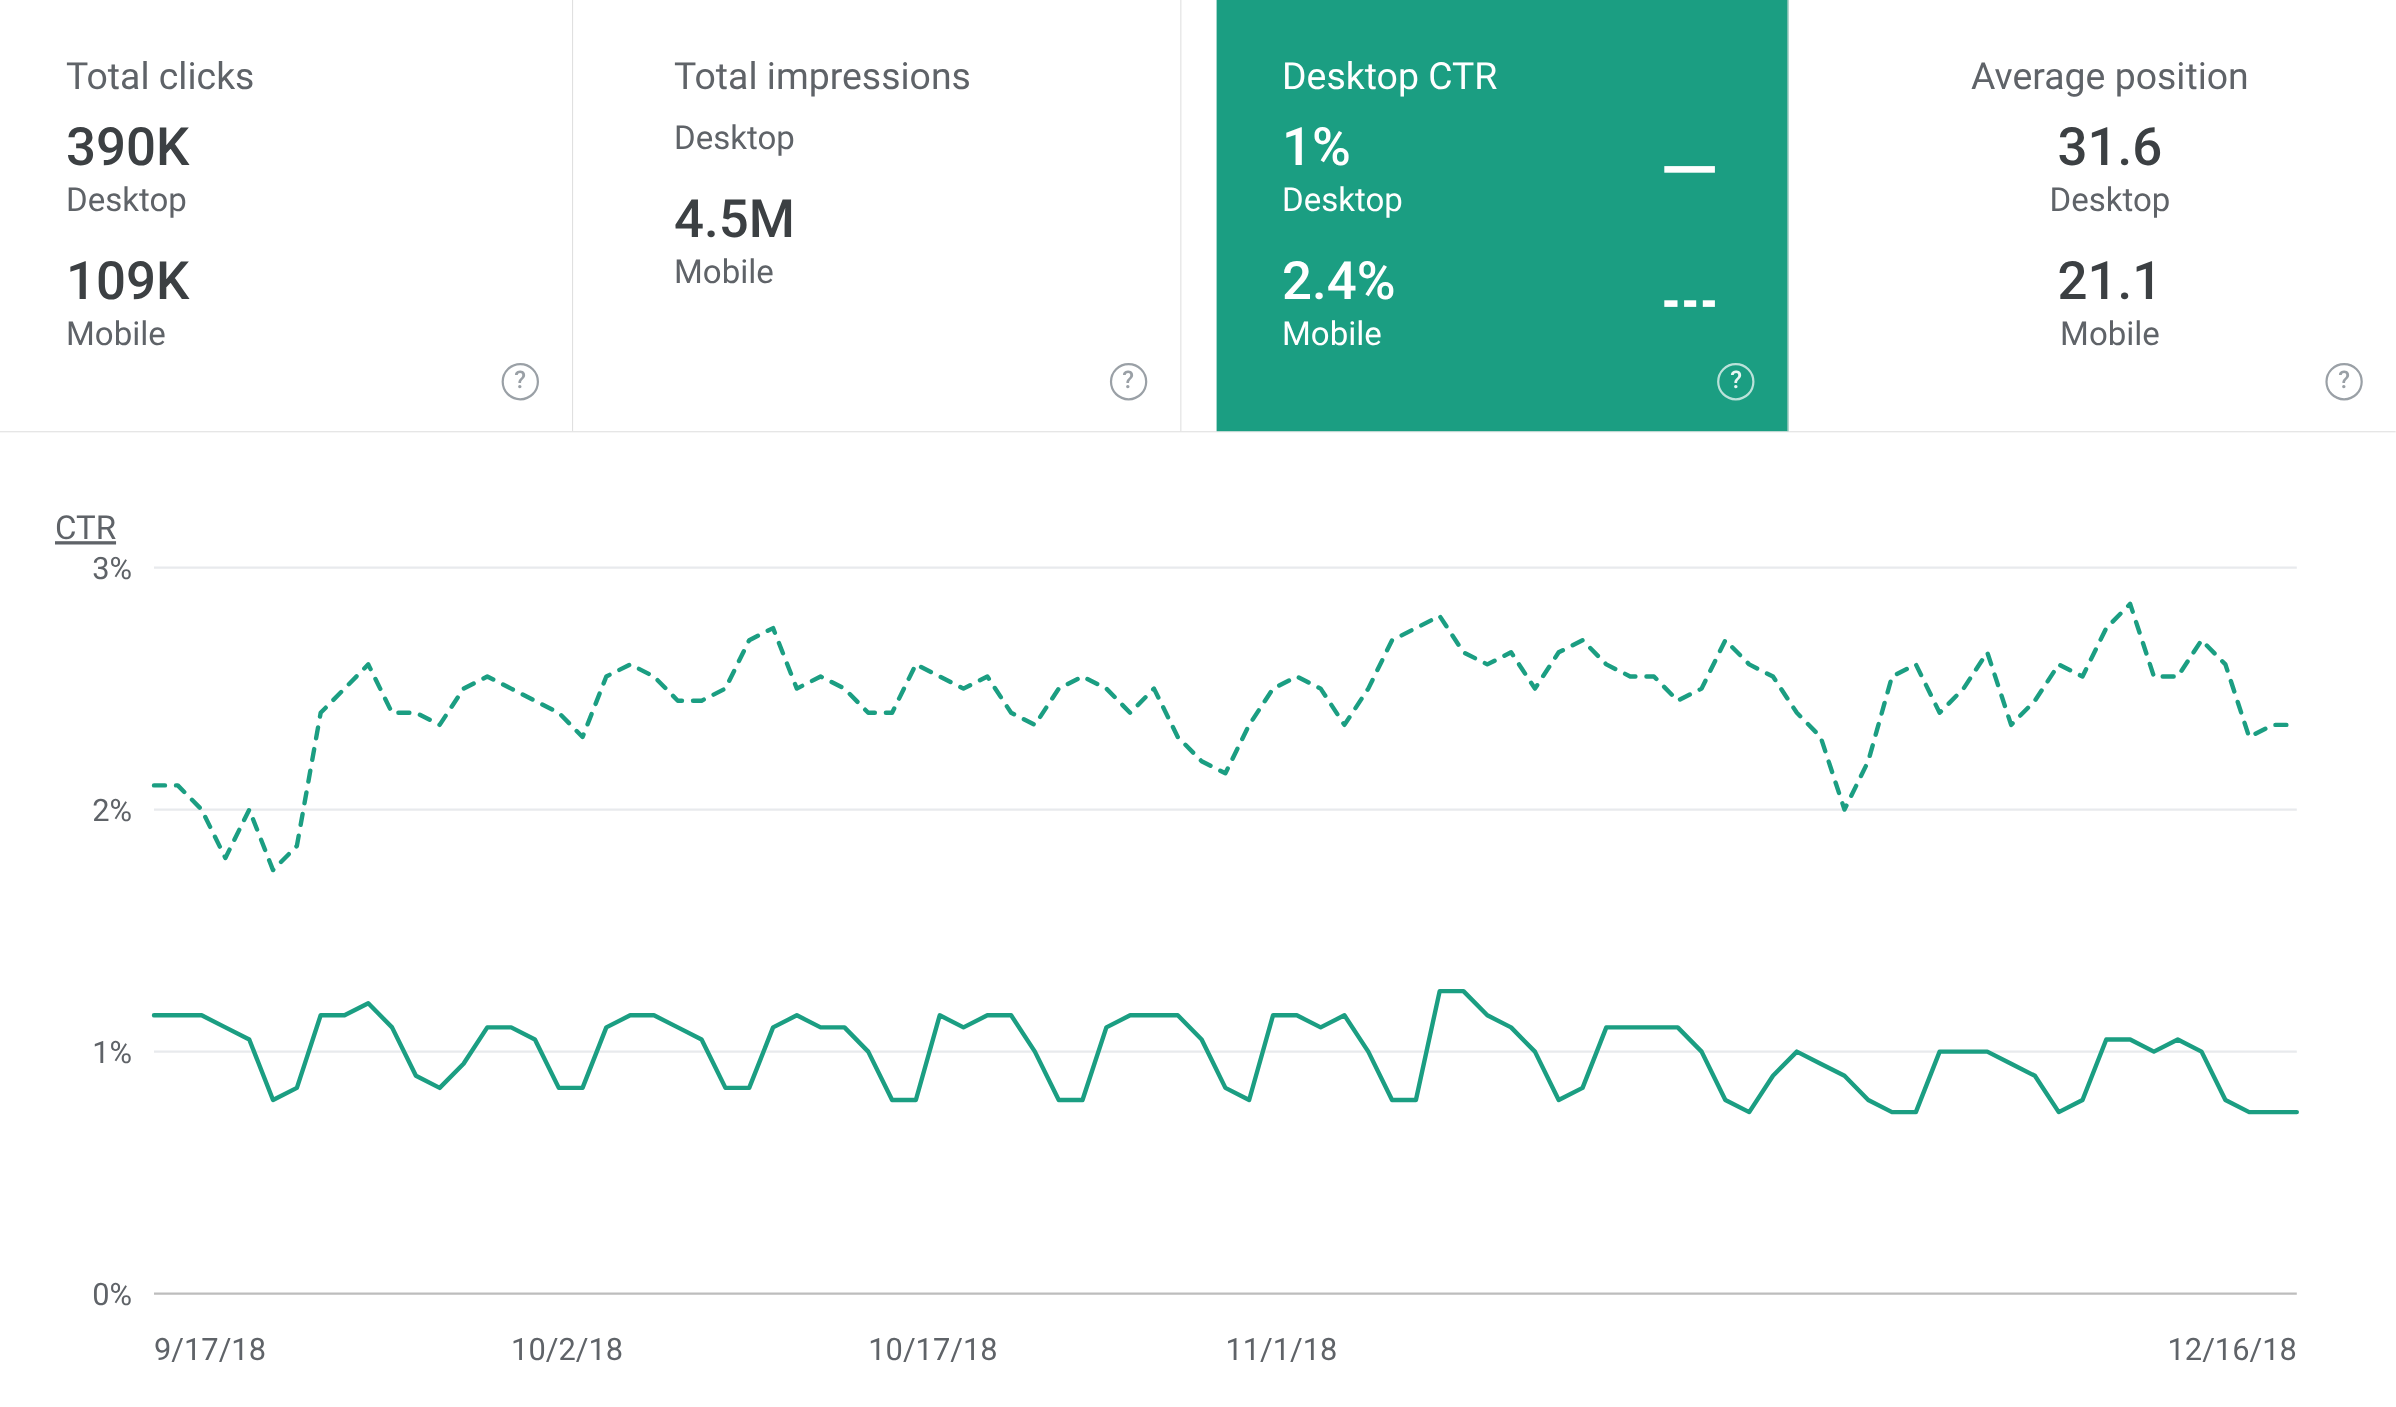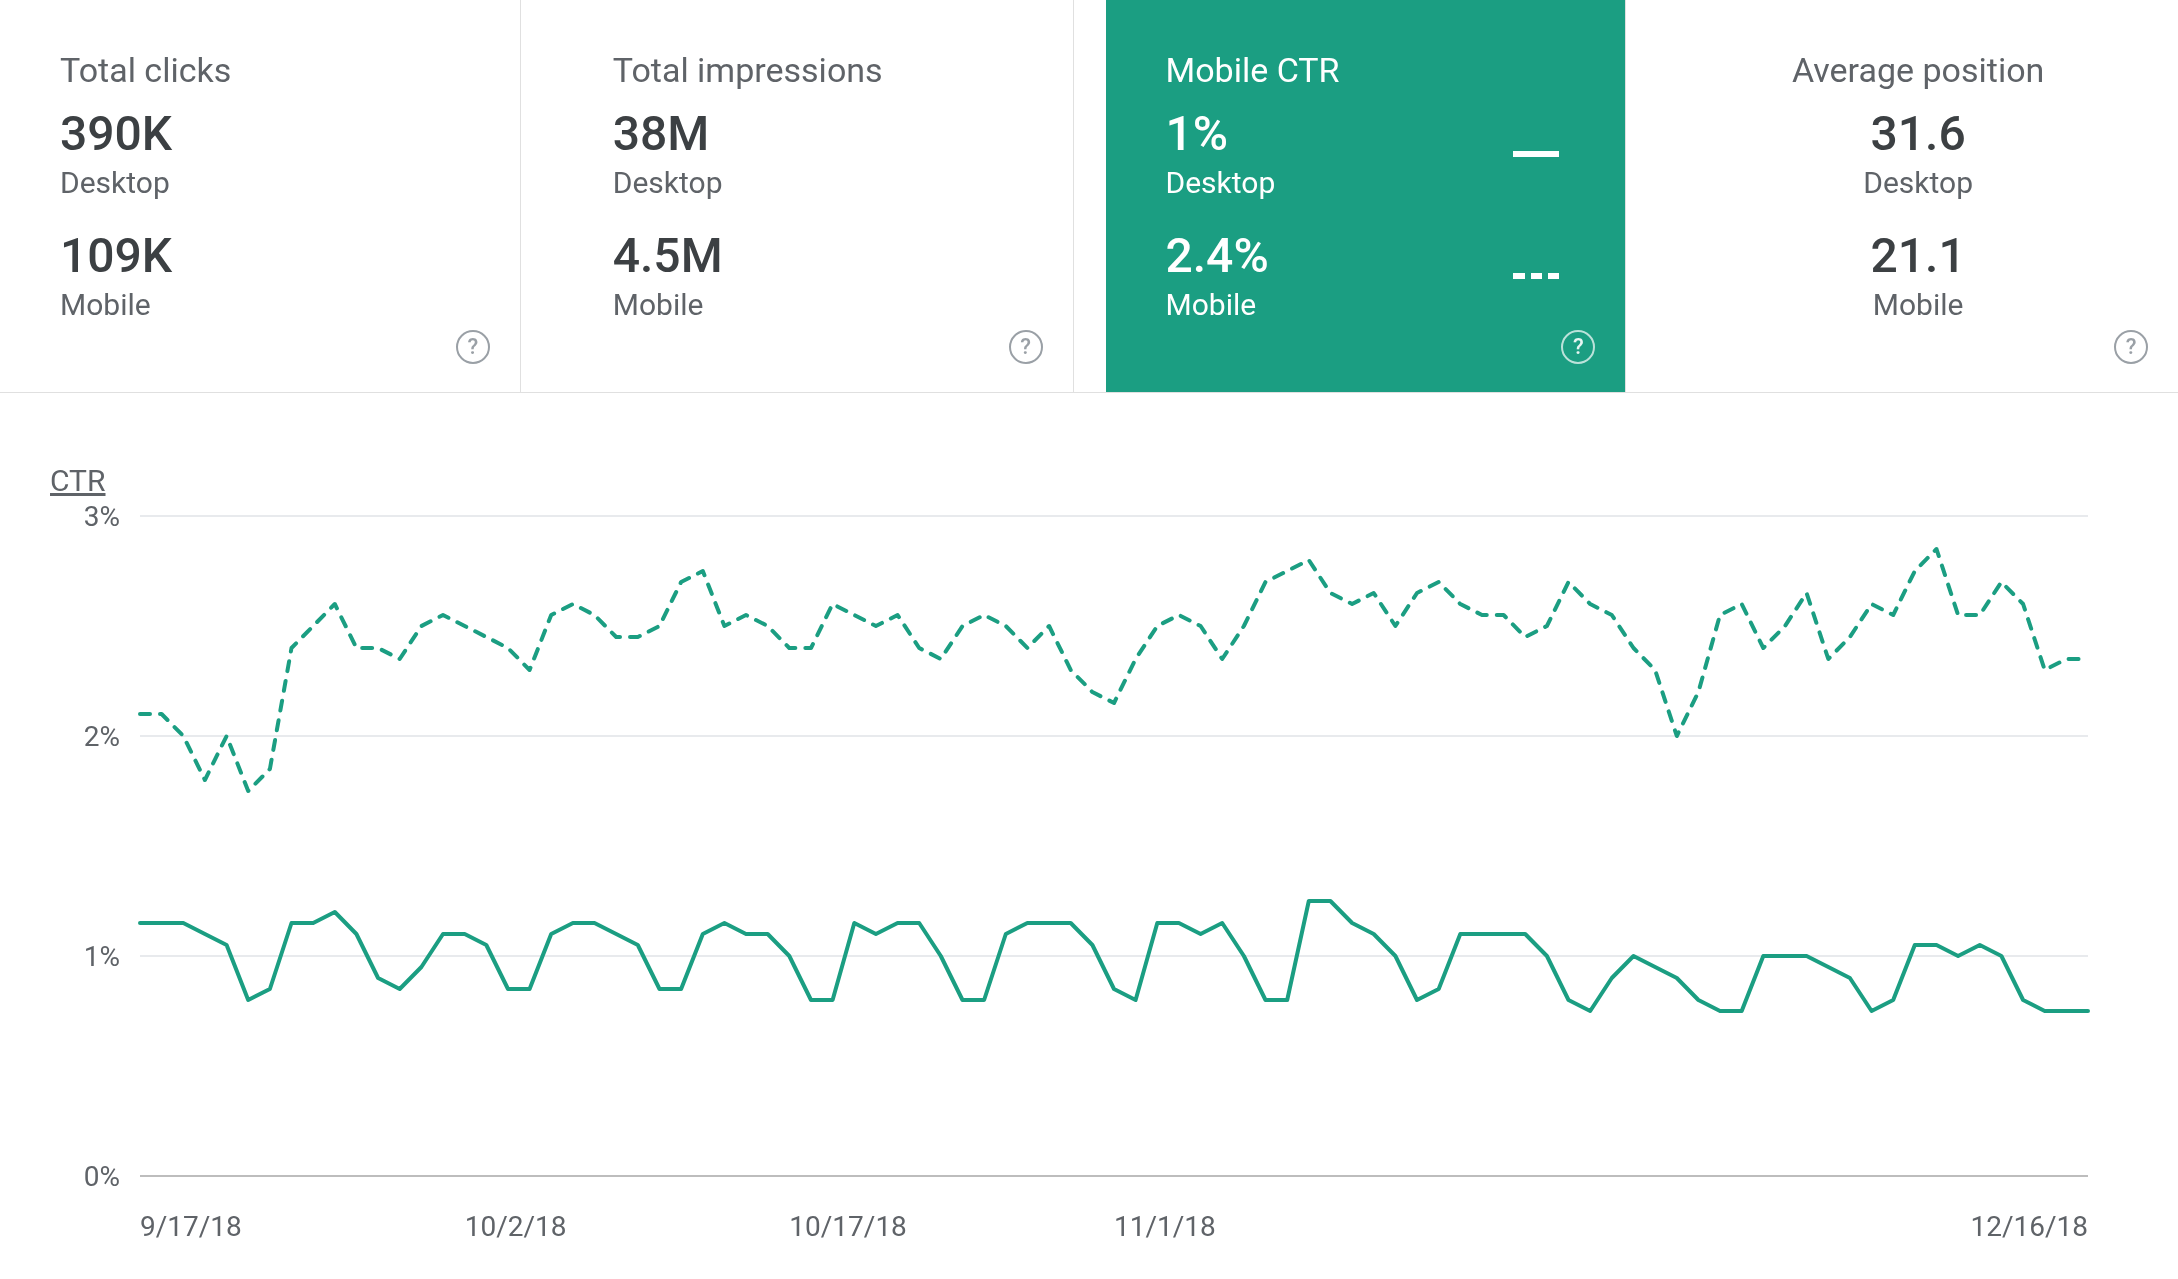--- a/index.html
+++ b/index.html
@@ -145,32 +145,31 @@
     <div class="metric-block">
       <div class="metric-value">109K</div>
       <div class="metric-label">Mobile</div>
     </div>
     <div class="help-icon">?</div>
   </div>
 
   <div class="card">
     <div class="card-title">Total impressions</div>
     <div class="metric-block">
-      <div class="metric-value">38M</div>
       <div class="metric-label">Desktop</div>
     </div>
     <div class="metric-block">
       <div class="metric-value">4.5M</div>
       <div class="metric-label">Mobile</div>
     </div>
     <div class="help-icon">?</div>
   </div>
 
   <div class="card active">
-    <div class="card-title">Mobile CTR</div>
+    <div class="card-title">Desktop CTR</div>
     <div class="metric-block metric-row">
       <div>
         <div class="metric-value">1%</div>
         <div class="metric-label">Desktop</div>
       </div>
       <div class="legend-swatch"></div>
     </div>
     <div class="metric-block metric-row">
       <div>
         <div class="metric-value">2.4%</div>

